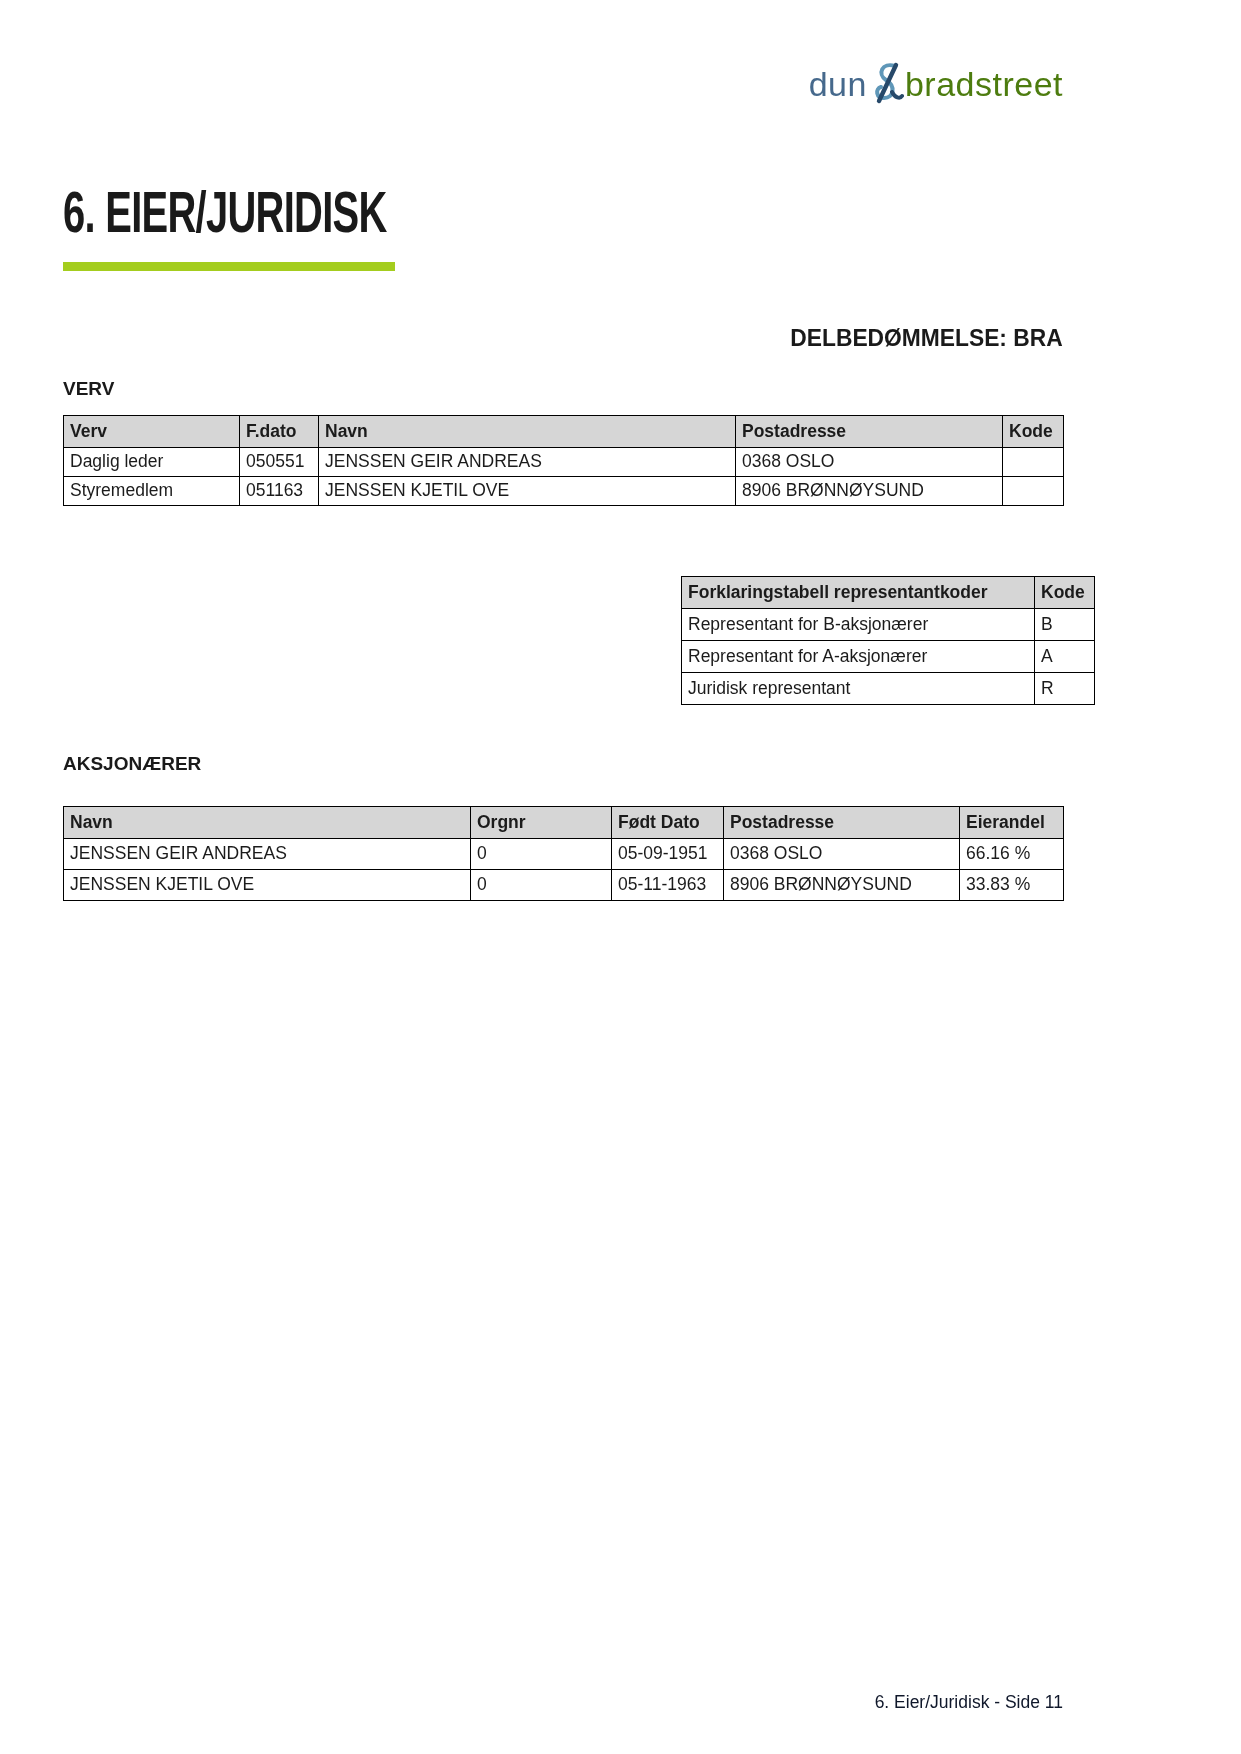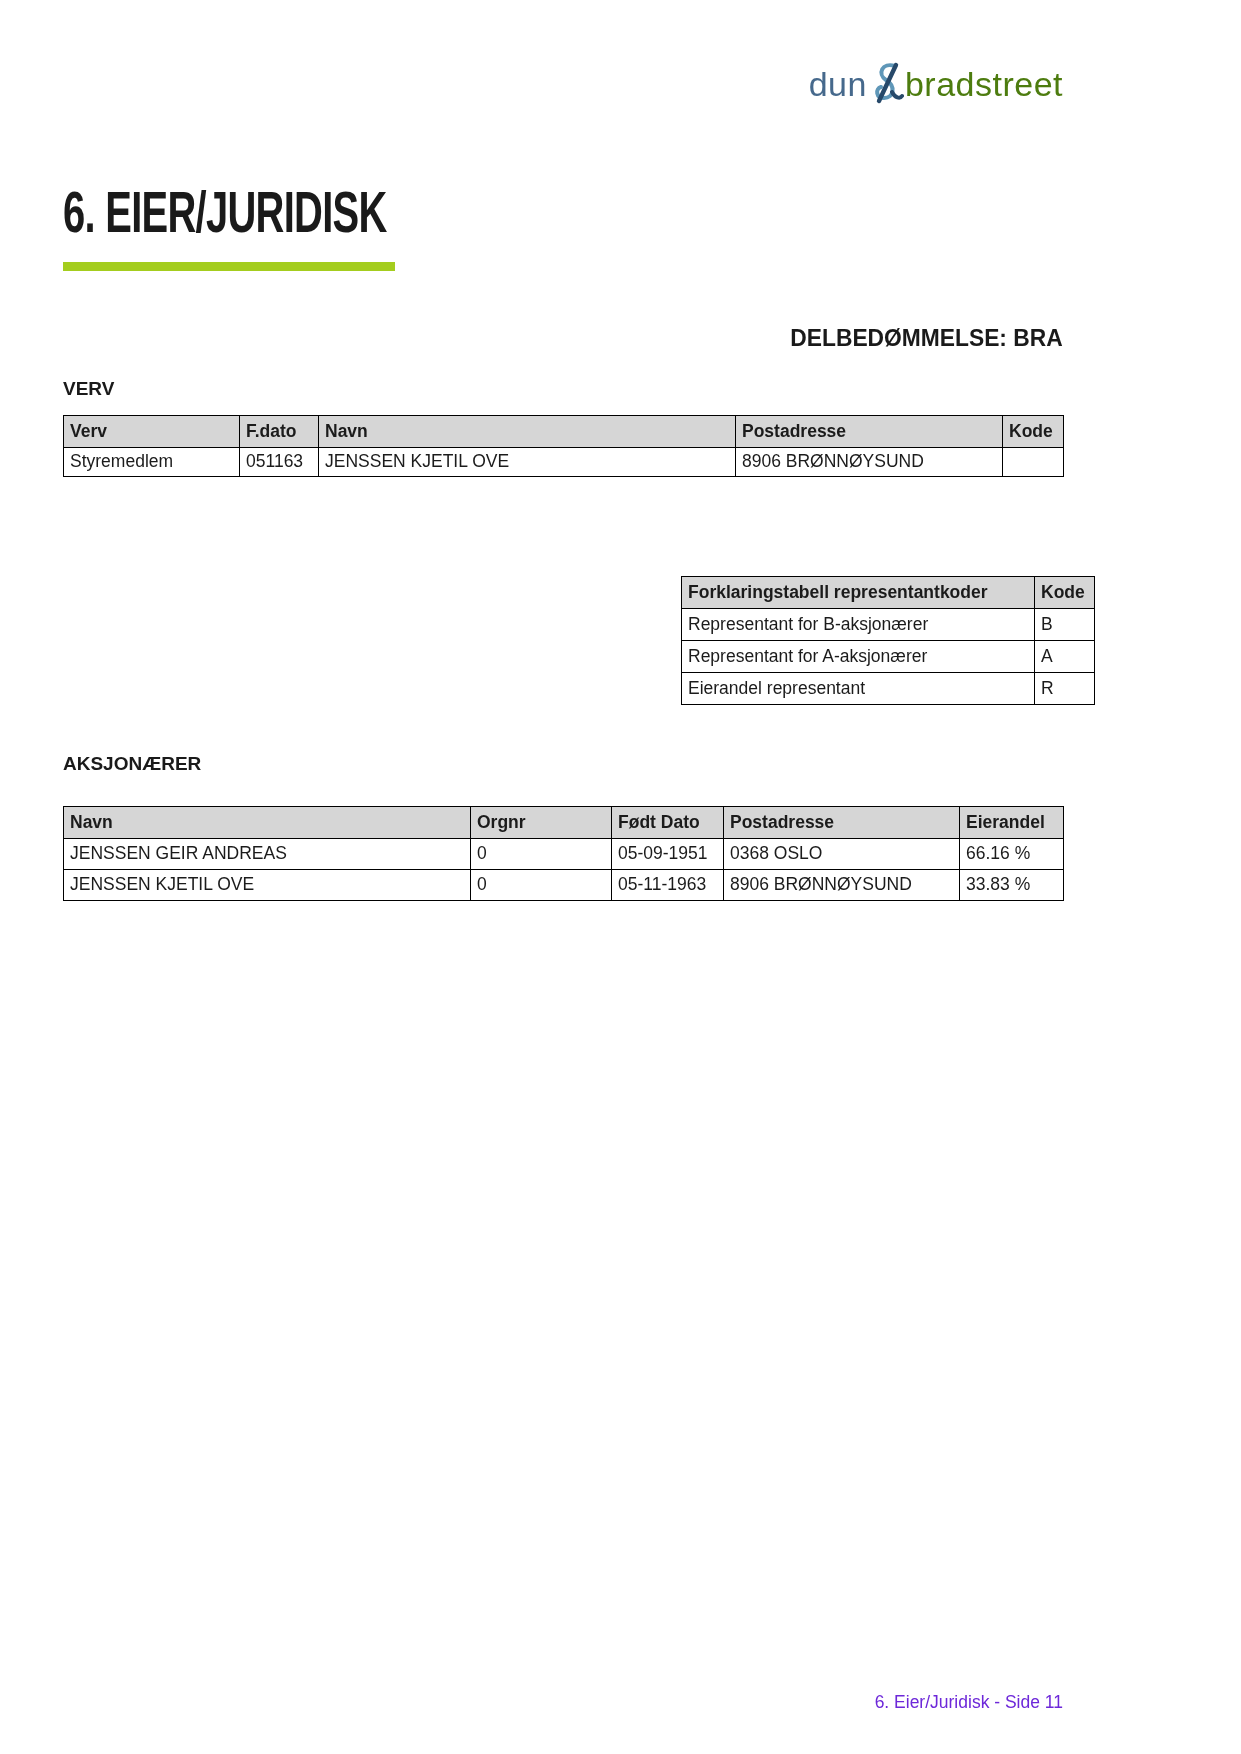--- a/index.html
+++ b/index.html
@@ -50,21 +50,21 @@
     overflow:hidden; white-space:nowrap;
   }
   th { background:#d6d6d6; font-weight:bold; padding-top:5px; padding-bottom:5px; }
 
   .verv-table { position:absolute; top:415px; left:0; width:1000px; }
   .fork-table { position:absolute; top:576px; left:618px; width:413px; }
   .fork-table td { padding-top:5px; padding-bottom:5px; }
   .aks-table  { position:absolute; top:806px; left:0; width:1000px; }
   .aks-table td { padding-top:4px; padding-bottom:5px; }
 
-  .footer { position:absolute; top:1692px; right:0; font-size:17.5px; color:#6d28d9; }
+  .footer { position:absolute; top:1692px; right:0; font-size:17.5px; color:#0f172a; }
 </style>
 </head>
 <body>
 
 <div class="page">
   <div class="content">
 
     <div class="logo">
       <span class="word dun">dun</span>
       <svg class="amp" viewBox="0 0 34 44">
@@ -93,20 +93,27 @@
         <tr>
           <th>Verv</th>
           <th>F.dato</th>
           <th>Navn</th>
           <th>Postadresse</th>
           <th>Kode</th>
         </tr>
       </thead>
       <tbody>
         <tr>
+          <td>Daglig leder</td>
+          <td>050551</td>
+          <td>JENSSEN GEIR ANDREAS</td>
+          <td>0368 OSLO</td>
+          <td></td>
+        </tr>
+        <tr>
           <td>Styremedlem</td>
           <td>051163</td>
           <td>JENSSEN KJETIL OVE</td>
           <td>8906 BRØNNØYSUND</td>
           <td></td>
         </tr>
       </tbody>
     </table>
 
     <table class="fork-table">
@@ -123,21 +130,21 @@
       <tbody>
         <tr>
           <td>Representant for B-aksjonærer</td>
           <td>B</td>
         </tr>
         <tr>
           <td>Representant for A-aksjonærer</td>
           <td>A</td>
         </tr>
         <tr>
-          <td>Eierandel representant</td>
+          <td>Juridisk representant</td>
           <td>R</td>
         </tr>
       </tbody>
     </table>
 
     <div class="section-label aks-label">AKSJONÆRER</div>
     <table class="aks-table">
       <colgroup>
         <col style="width:407px">
           <col style="width:141px">

